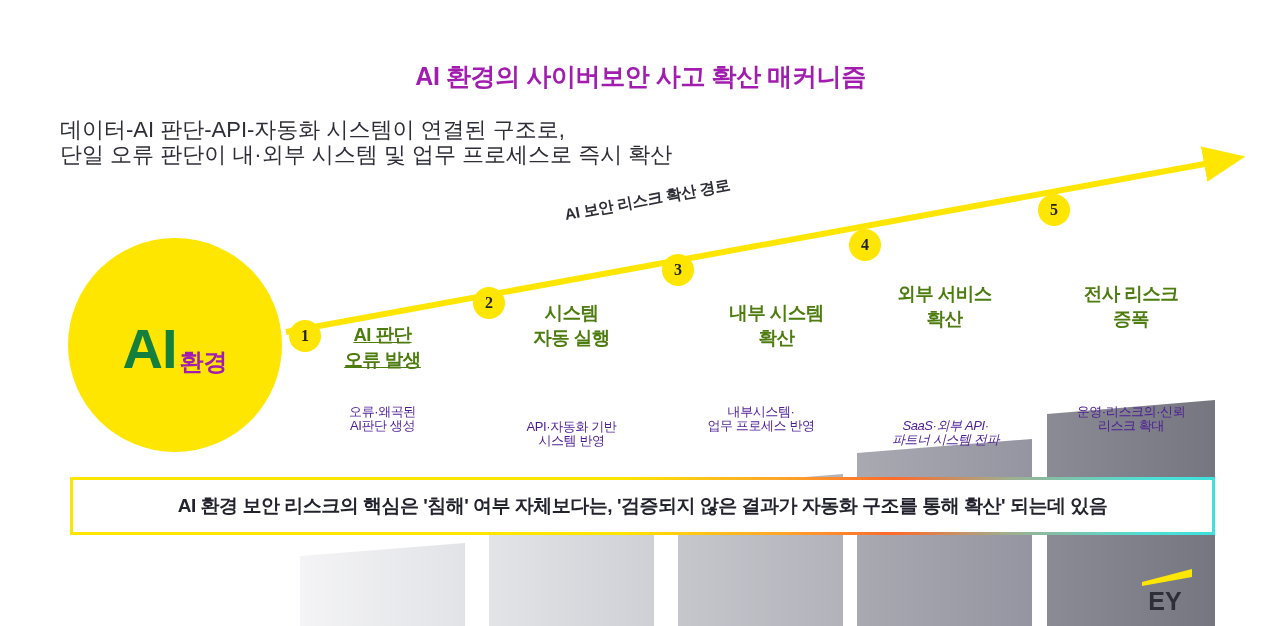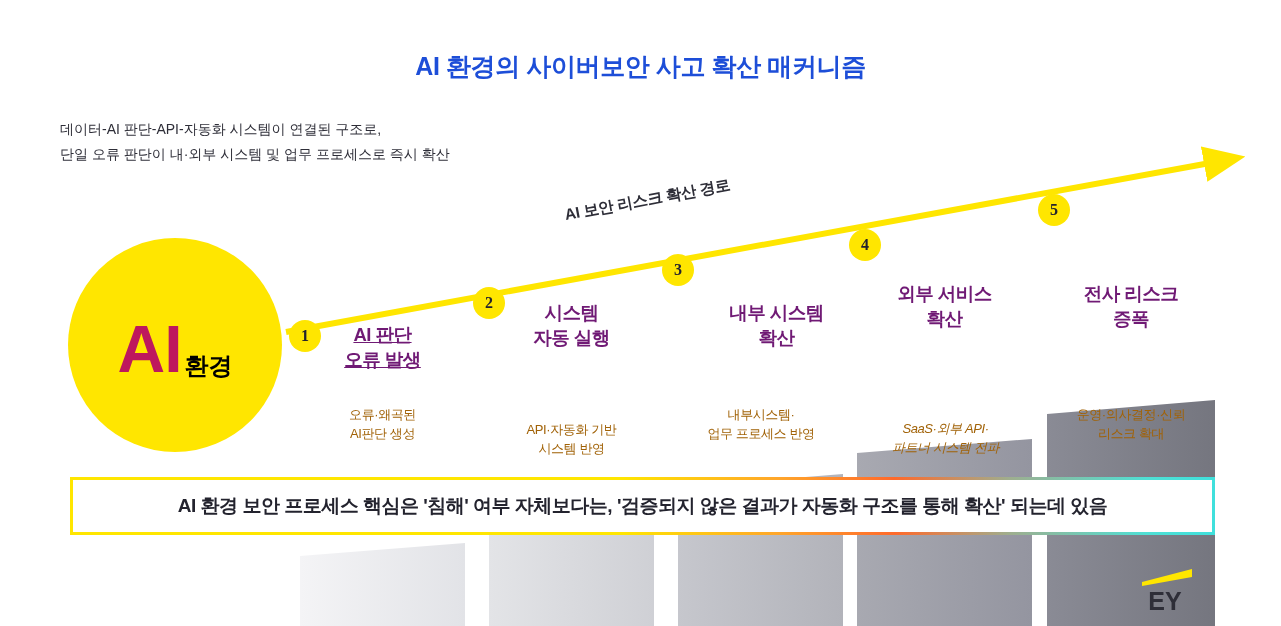--- a/index.html
+++ b/index.html
@@ -13,35 +13,35 @@
     position: relative;
     overflow: hidden;
     font-family: "Liberation Sans", "DejaVu Sans", sans-serif;
     color: #2e2e38;
   }
 
   
   #page-title {
     position: absolute;
     left: 0;
-    top: 50px;
+    top: 60px;
     width: 1281px;
     text-align: center;
     font-size: 25px;
     font-weight: bold;
     letter-spacing: -0.4px;
-    color: #1d4ed8;
+    color: #a21caf;
   }
 
   
   #subtitle {
     position: absolute;
     left: 60px;
     top: 117px;
-    font-size: 14px;
+    font-size: 22px;
     line-height: 25px;
     color: #2e2e38;
     white-space: pre-line;
   }
 
   
   #ai-circle {
     position: absolute;
     left: 68px;
     top: 238px;
@@ -52,30 +52,30 @@
     display: flex;
     align-items: center;
     justify-content: center;
   }
   #ai-circle .inner {
     display: flex;
     align-items: baseline;
     transform: translateY(4px);
   }
   #ai-main {
-    font-size: 66px;
+    font-size: 56px;
     font-weight: bold;
     letter-spacing: -1px;
-    color: #be185d;
+    color: #15803d;
     line-height: 1;
   }
   #ai-sub {
     font-size: 24px;
     font-weight: bold;
-    color: #000000;
+    color: #a21caf;
     margin-left: 3px;
     position: relative;
     top: 2px;
   }
 
   
   #stair-area {
     position: absolute;
     left: 0;
     top: 0;
@@ -98,33 +98,33 @@
   .step-bar svg { display: block; width: 100%; height: 100%; }
 
   .step-title {
     position: absolute;
     left: 0;
     width: 100%;
     text-align: center;
     font-size: 18.5px;
     font-weight: bold;
     line-height: 25px;
-    color: #701a75;
+    color: #4d7c0f;
     letter-spacing: -0.5px;
     white-space: pre-line;
   }
 
   .step-caption {
     position: absolute;
     left: 0;
     width: 100%;
     text-align: center;
     font-size: 13px;
-    line-height: 19px;
-    color: #a16207;
+    line-height: 14px;
+    color: #4c1d95;
     letter-spacing: -0.4px;
     white-space: pre-line;
   }
 
   .step-badge {
     position: absolute;
     width: 32px;
     height: 32px;
     border-radius: 50%;
     background: #FFE600;
@@ -301,27 +301,27 @@
           <stop offset="0%" stop-color="#8a8b95"></stop>
           <stop offset="100%" stop-color="#75767f"></stop>
         </linearGradient>
       </defs>
       <polygon points="0,14 168,0 168,226 0,226" fill="url(#g5)"></polygon>
     </svg>
   </div>
 </div>
 <div class="step-title" style="left:1047px; width:168px; top:281px;">전사 리스크
 증폭</div>
-<div class="step-caption" style="left:1040px; width:182px; top:405px;">운영·의사결정·신뢰
+<div class="step-caption" style="left:1040px; width:182px; top:405px;">운영·리스크의·신뢰
 리스크 확대</div>
 <div class="step-badge" style="left:1038px; top:194px;">5</div>
 
 <div id="callout">
   <div id="callout-inner">
-    <span id="callout-text">AI 환경 보안 프로세스 핵심은 '침해' 여부 자체보다는, '검증되지 않은 결과가 자동화 구조를 통해 확산' 되는데 있음</span>
+    <span id="callout-text">AI 환경 보안 리스크의 핵심은 '침해' 여부 자체보다는, '검증되지 않은 결과가 자동화 구조를 통해 확산' 되는데 있음</span>
   </div>
 </div>
 
 <div id="ey-logo">
   <svg viewBox="0 0 62 46" xmlns="http://www.w3.org/2000/svg">
     <polygon points="8,14 58,1 58,9 8,18" fill="#FFE600"></polygon>
     <text x="31" y="42" text-anchor="middle" font-family="Liberation Sans, sans-serif" font-size="25" font-weight="bold" fill="#2e2e38">EY</text>
   </svg>
 </div>
 

